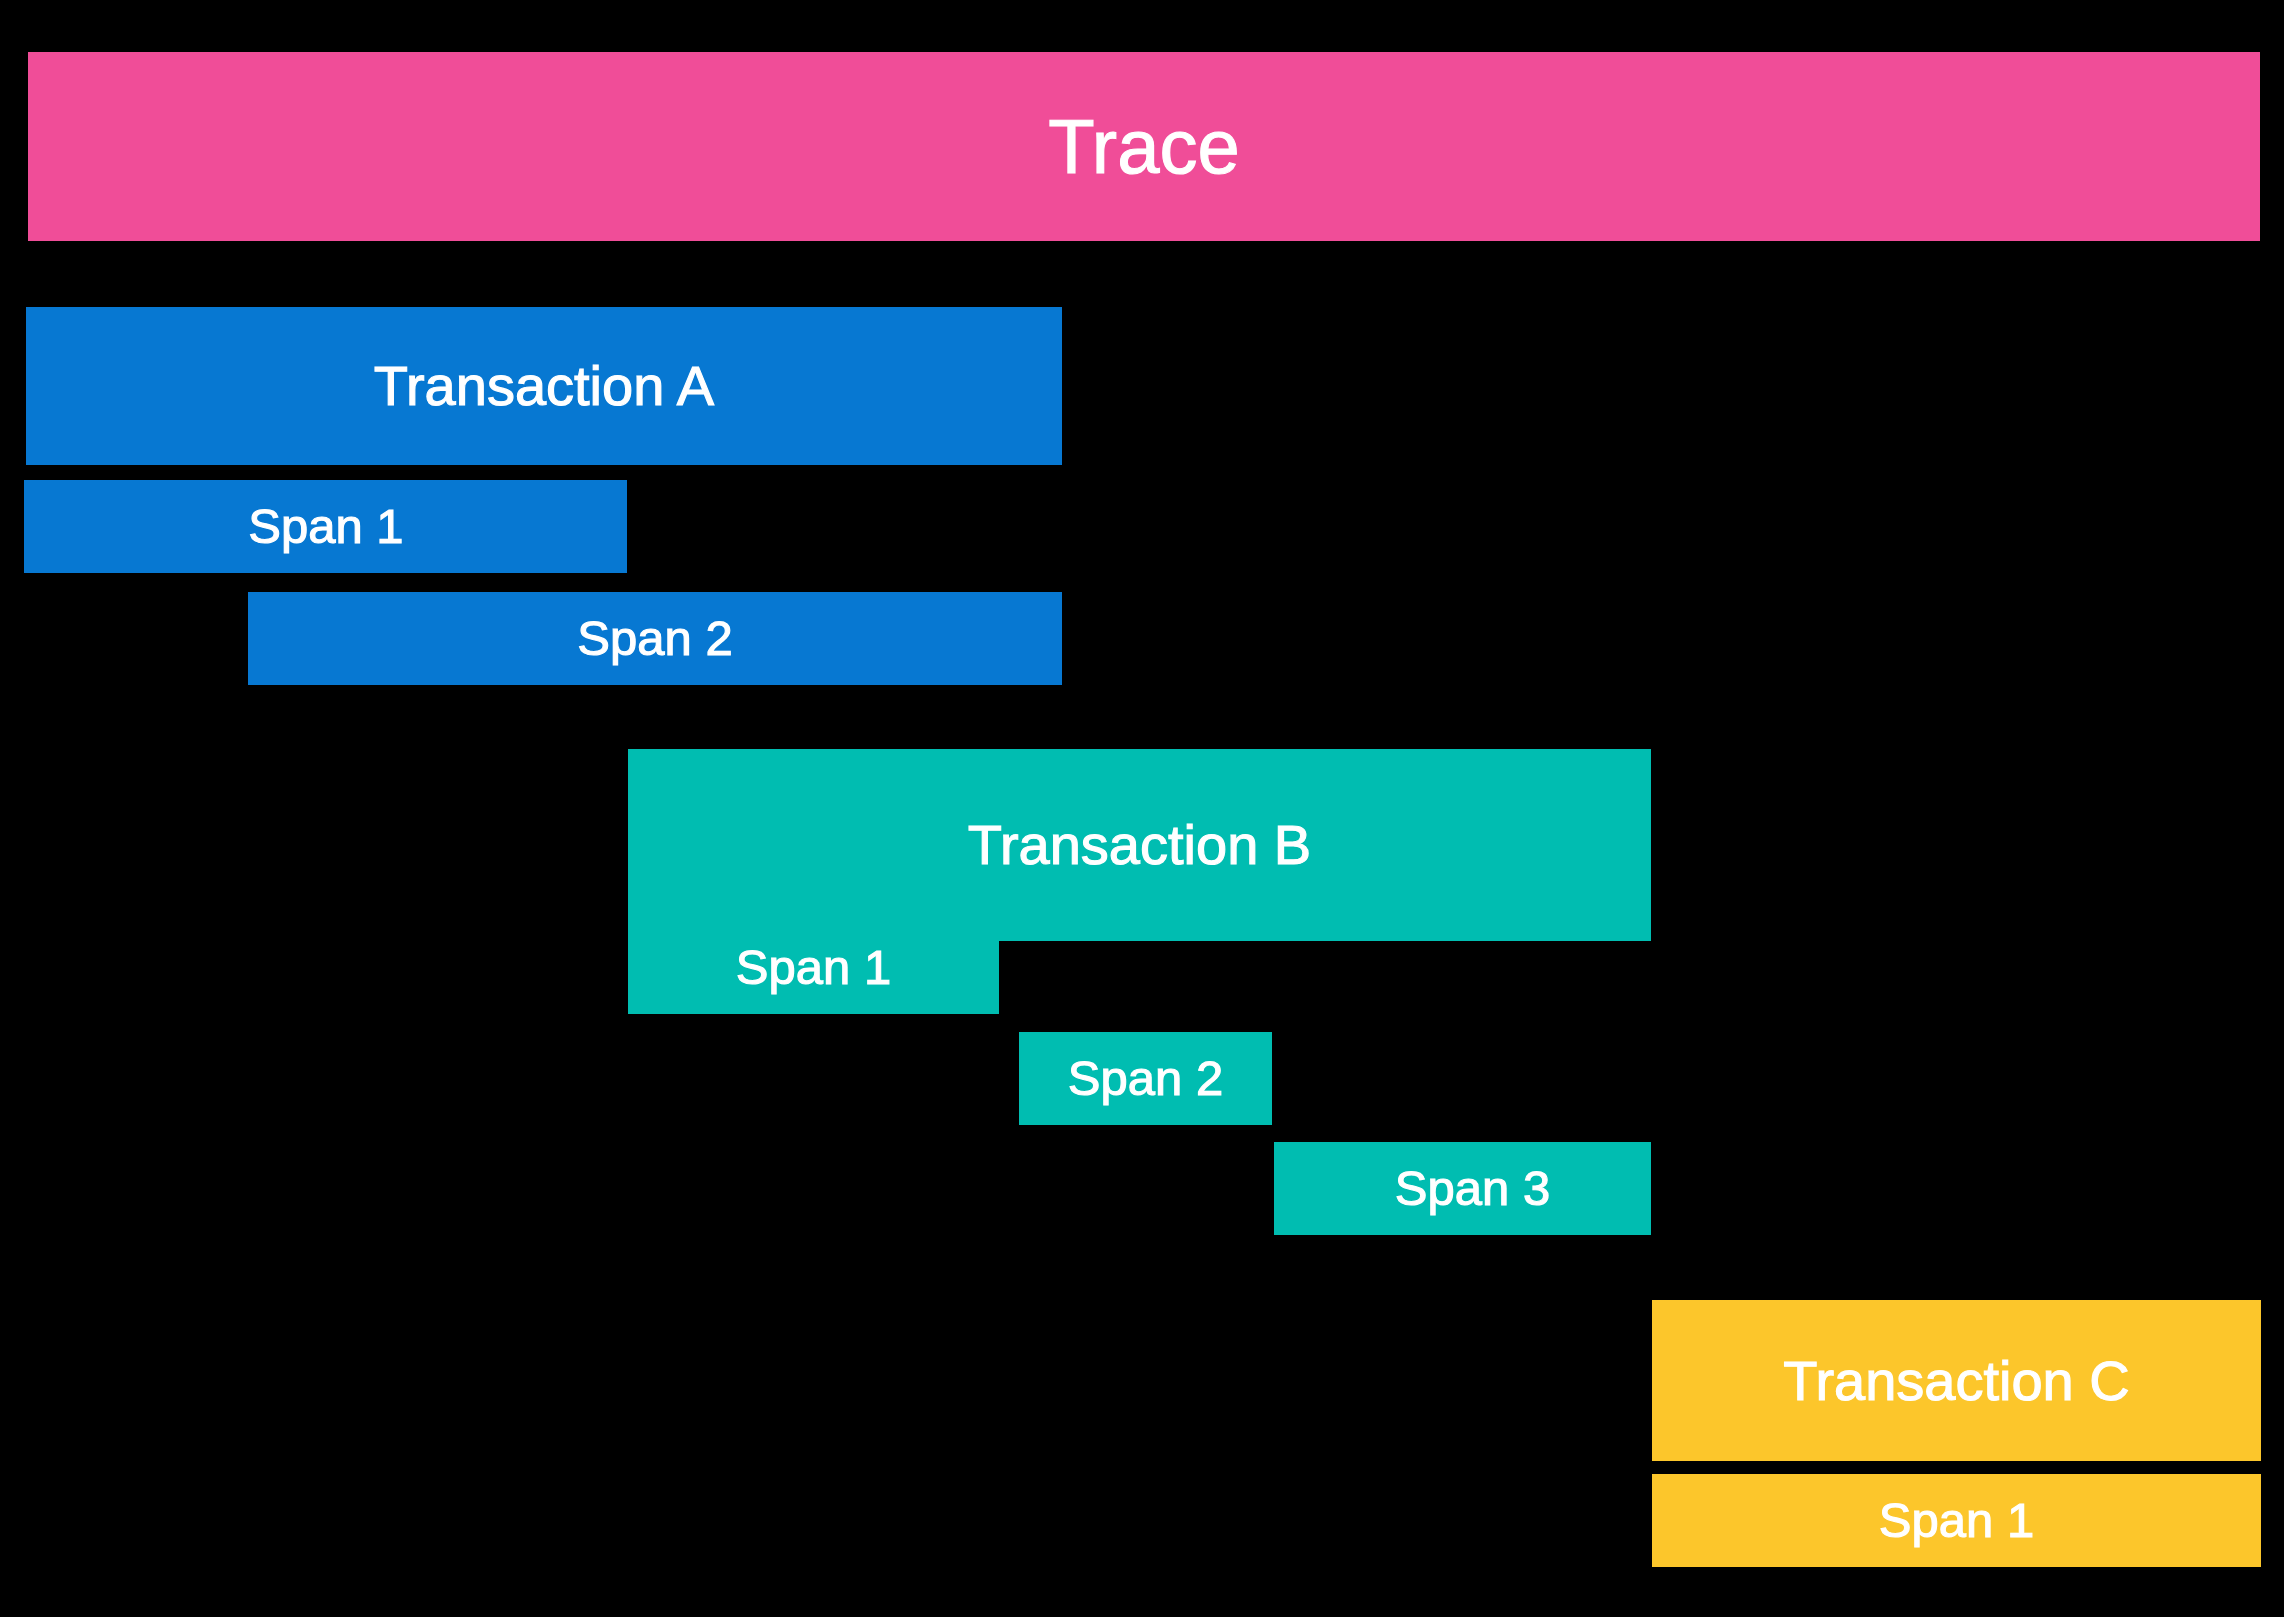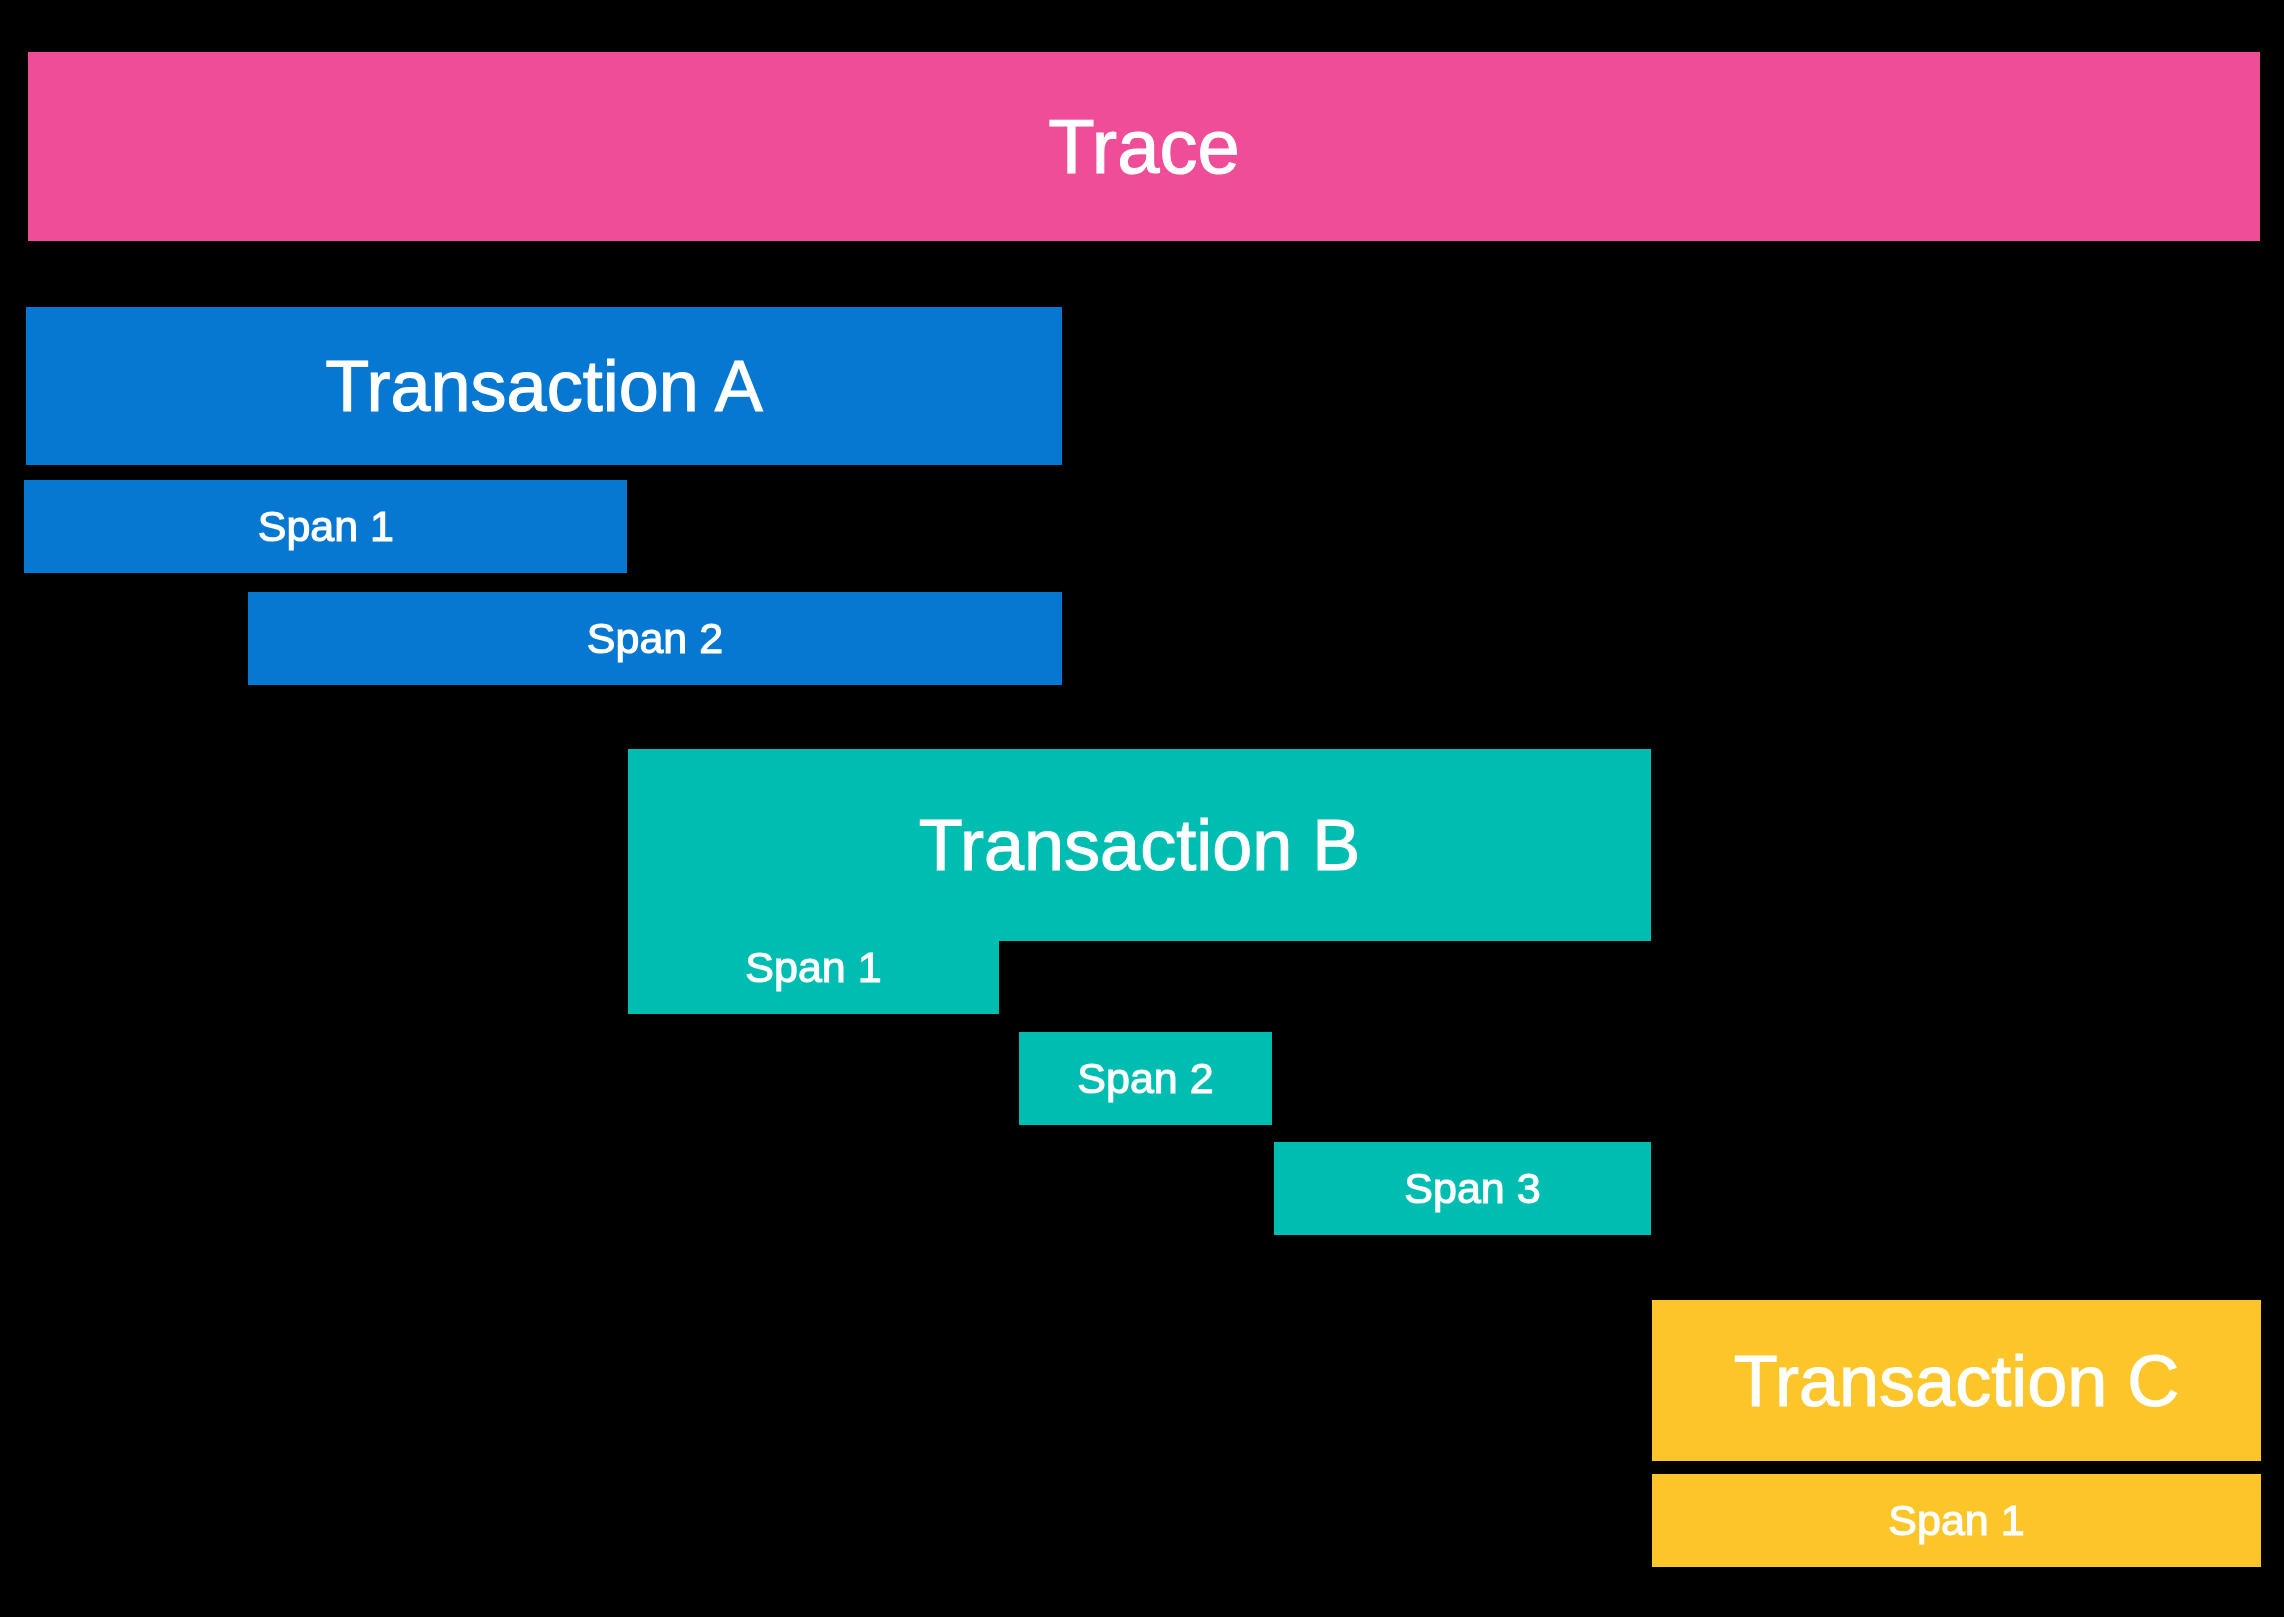--- a/index.html
+++ b/index.html
@@ -23,22 +23,22 @@
     box-sizing: border-box;
   }
   .bar-label {
     color: #FFFFFF;
     font-weight: 500;
     -webkit-text-stroke: 1.1px #FFFFFF;
     white-space: nowrap;
     line-height: 1;
   }
   .size-trace .bar-label       { font-size: 76px;  }
-  .size-transaction .bar-label { font-size: 72px; }
-  .size-span .bar-label        { font-size: 43px;  }
+  .size-transaction .bar-label { font-size: 56px; }
+  .size-span .bar-label        { font-size: 49px;  }
 </style>
 </head>
 <body>
 
 <div id="diagram" style="width: 2284px; height: 1618px; background: rgb(0, 0, 0); border-radius: 15px;">
 
   <div class="bar size-trace" style="left: 28px; top: 52px; width: 2232px; height: 189px; background: rgb(240, 77, 152);">
     <span class="bar-label">Trace</span>
   </div>
 

